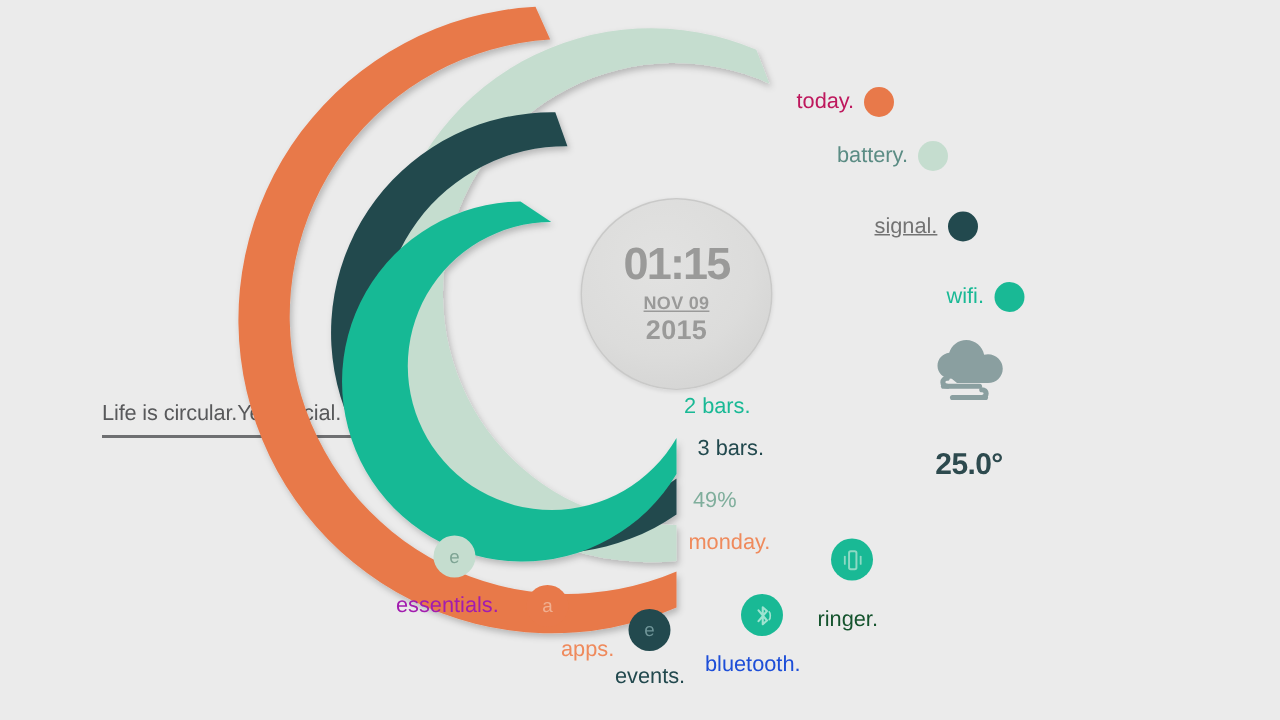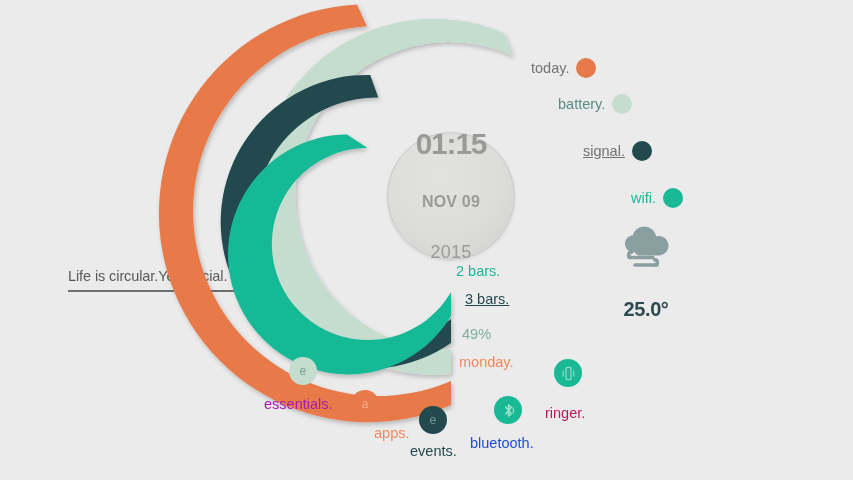--- a/index.html
+++ b/index.html
@@ -56,40 +56,40 @@
     height: 128px;
     border-radius: 50%;
     background: radial-gradient(circle at 42% 34%, #e2e2e1 0%, #dcdcdb 55%, #cfcfce 100%);
     border: 1px solid #c9c9c8;
     box-shadow: 0 1px 3px rgba(0,0,0,0.10);
     display: flex;
     flex-direction: column;
     align-items: center;
     justify-content: center;
     box-sizing: border-box;
-    gap: 30px;
   }
   #clock .c-time {
     font-size: 30px;
     font-weight: bold;
     color: #9a9a99;
     letter-spacing: -1.2px;
     line-height: 1;
     margin-bottom: 4px;
   }
   #clock .c-date {
-    font-size: 16px;
+    font-size: 12px;
     font-weight: bold;
     color: #9a9a99;
     letter-spacing: 0.2px;
     line-height: 1.15;
+    text-decoration: underline;
   }
   #clock .c-year {
     font-size: 18px;
-    font-weight: normal;
+    font-weight: bold;
     color: #9a9a99;
     letter-spacing: 0.2px;
     line-height: 1.15;
   }
 
   
   .legend-row {
     position: absolute;
     display: flex;
     align-items: center;
@@ -156,21 +156,21 @@
   }
   #chip-essentials       { left: 289px; top: 357px; background: #c5ddcf; color: #7ea494; }
   #chip-essentials-label { left: 264px; top: 396px; color: #a21caf; }
   #chip-apps             { left: 351px; top: 390px; background: #e8794a; color: #f0b091; }
   #chip-apps-label       { left: 346px; top: 425px; color: #ef8a5c; margin-left: 28px; }
   #chip-events           { left: 419px; top: 406px; background: #22494e; color: #6f9598; }
   #chip-events-label     { left: 410px; top: 443px; color: #22494e; }
   #chip-bluetooth        { left: 494px; top: 396px; background: #19b995; color: #9fe3d0; }
   #chip-bluetooth-label  { left: 470px; top: 435px; color: #1d4ed8; }
   #chip-ringer           { left: 554px; top: 359px; background: #19b995; color: #8ed9c4; }
-  #chip-ringer-label     { left: 545px; top: 405px; color: #be185d; }
+  #chip-ringer-label     { left: 545px; top: 405px; color: #14532d; }
 </style>
 </head>
 <body style="background: rgb(235, 235, 235);">
 
 <div id="stage">
 
   <div id="tagline">
     <div class="tl-text">Life is circular.Yet crucial.</div>
     <div class="tl-rule"></div>
   </div>
@@ -193,21 +193,21 @@
     </g>
   </svg>
 
   <div id="clock">
     <div class="c-time">01:15</div>
     <div class="c-date">NOV 09</div>
     <div class="c-year">2015</div>
   </div>
 
   <div class="legend-row" id="lg-today">
-    <span class="lg-label" style="color: #737373;">today.</span>
+    <span class="lg-label" style="color: #be185d;">today.</span>
     <span class="lg-dot" style="background: rgb(232, 121, 74);"></span>
   </div>
   <div class="legend-row" id="lg-battery">
     <span class="lg-label" style="color: rgb(91, 140, 132);">battery.</span>
     <span class="lg-dot" style="background: rgb(197, 221, 207);"></span>
   </div>
   <div class="legend-row" id="lg-signal">
     <span class="lg-label" style="color: #737373; text-decoration: underline;">signal.</span>
     <span class="lg-dot" style="background: rgb(34, 73, 78);"></span>
   </div>
@@ -223,21 +223,21 @@
         <path d="M12 31.5 L36 31.5"></path>
         <path d="M14.5 31.5 C10.6 31.5 10.6 26.2 14.5 26.2"></path>
         <path d="M18 39 L40 39"></path>
         <path d="M37.5 39 C41.4 39 41.4 33.8 37.5 33.8"></path>
       </g>
     </svg>
     <div class="wx-temp">25.0°</div>
   </div>
 
   <div class="arc-label" id="al-2bars" style="color: rgb(25, 185, 149);">2 bars.</div>
-  <div class="arc-label" id="al-3bars" style="color: rgb(34, 73, 78); text-decoration: underline;">3 bars.</div>
+  <div class="arc-label" id="al-3bars" style="color: rgb(34, 73, 78);">3 bars.</div>
   <div class="arc-label" id="al-49" style="color: rgb(127, 174, 156);">49%</div>
   <div class="arc-label" id="al-monday" style="color: rgb(239, 138, 92);">monday.</div>
 
   <div class="chip" id="chip-essentials">
     <span>e</span>
   </div>
   <div class="chip-label" id="chip-essentials-label">essentials.</div>
 
   <div class="chip" id="chip-apps">
     <span>a</span>

